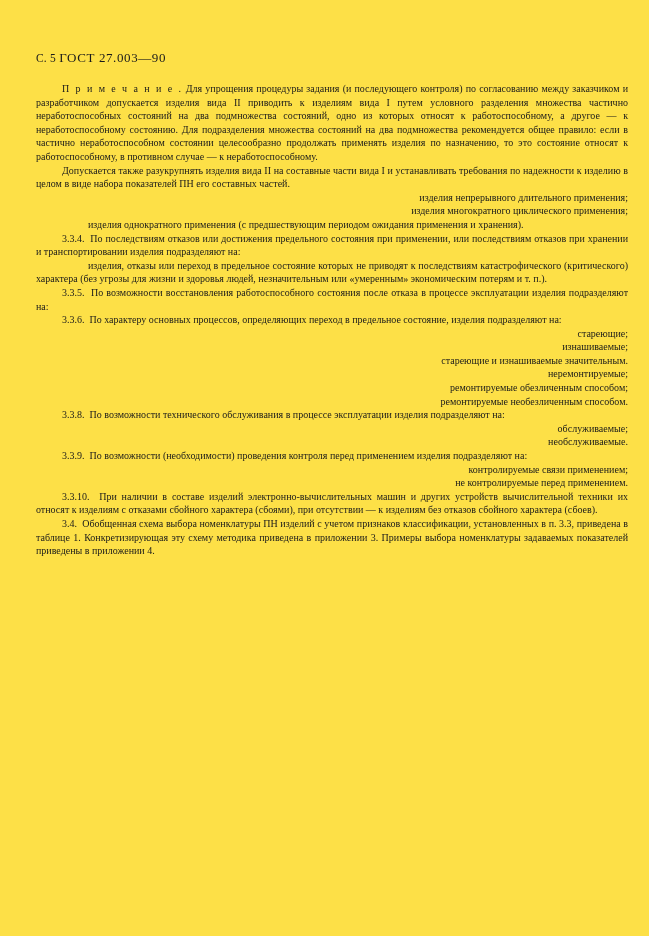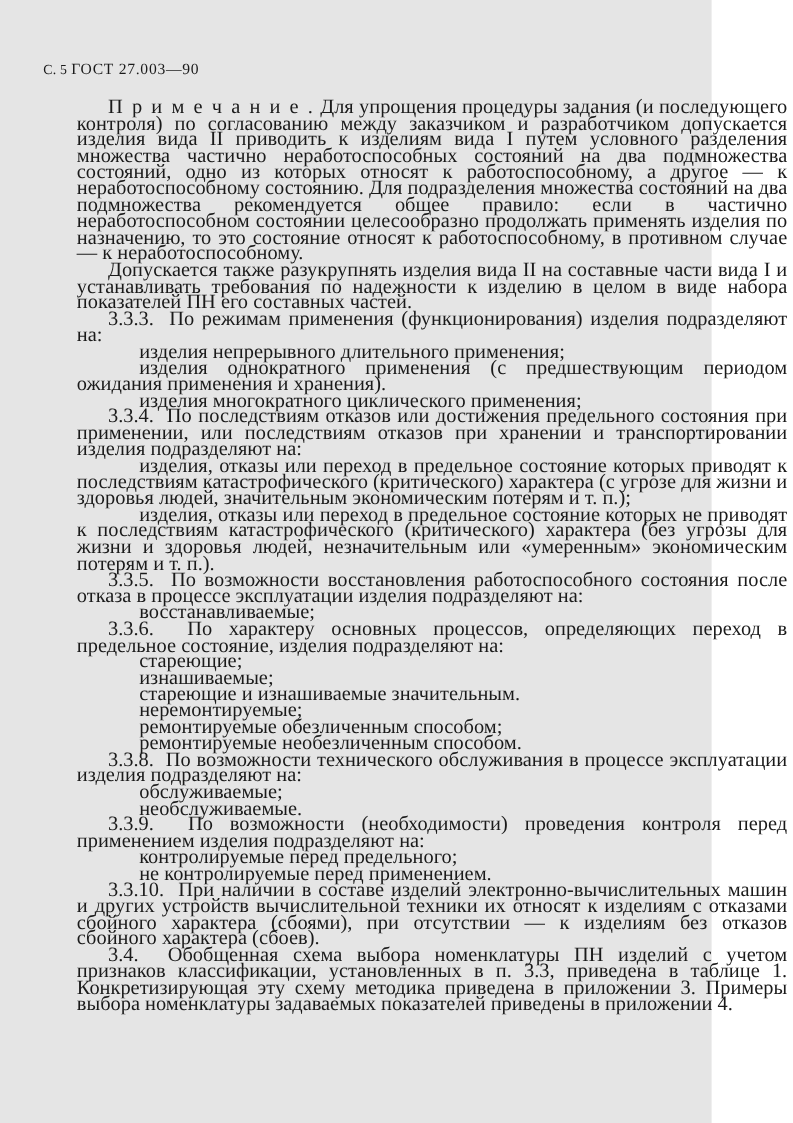--- a/index.html
+++ b/index.html
@@ -12,23 +12,23 @@
     height: 936px;
     font-family: "Liberation Serif", serif;
     color: #1a1a1a;
     position: relative;
     overflow: hidden;
   }
   .page {
     position: absolute;
     left: 0;
     top: 0;
-    width: 593px;
+    width: 649px;
     height: 936px;
-    background: #e5e5e5;
+    background: #fde047;
   }
   .header {
     position: absolute;
     left: 36px;
     top: 50px;
     font-size: 12.5px;
     letter-spacing: 0.2px;
     white-space: nowrap;
   }
   .header .pg {
@@ -36,37 +36,36 @@
   }
   .header .std {
     font-size: 13px;
     letter-spacing: 0.6px;
   }
   .body-col {
     position: absolute;
     left: 36px;
     top: 82px;
     width: 592px;
-    font-size: 17px;
+    font-size: 10px;
     line-height: 13.6px;
     text-align: justify;
     text-justify: inter-word;
-    margin-left: 28px;
   }
   p {
     margin: 0;
     text-indent: 26px;
     text-align: justify;
   }
   p.item {
     text-indent: 26px;
   }
   p.sub {
     text-indent: 52px;
-    text-align: left;
+    text-align: right;
   }
   .sp {
     letter-spacing: 1.6px;
   }
   .num {
     white-space: nowrap;
   }
 </style>
 </head>
 <body>
@@ -78,47 +77,44 @@
     <span class="std">ГОСТ 27.003—90</span>
   </div>
 
   <div class="body-col">
 
     <p><span class="sp">П р и м е ч а н и е .</span> <span>Для упрощения процедуры задания (и последующего контроля) по согласованию между заказчиком и разработчиком допускается изделия вида II приводить к изделиям вида I путем условного разделения множества частично неработоспособных состояний на два подмножества состояний, одно из которых относят к работоспособному, а другое — к неработоспособному состоянию. Для подразделения множества состояний на два подмножества рекомендуется общее правило: если в частично неработоспособном состоянии целесообразно продолжать применять изделия по назначению, то это состояние относят к работоспособному, в противном случае — к неработоспособному.</span></p>
 
     <p>Допускается также разукрупнять изделия вида II на составные части вида I и устанавливать требования по надежности к изделию в целом в виде набора показателей ПН его составных частей.</p>
 
 
-    <p class="item"><span class="num">3.3.3.</span>&nbsp;&nbsp;<span>По режимам применения (функционирования) изделия подразделяют на:</span></p>
     <p class="sub">изделия непрерывного длительного применения;</p>
+    <p class="sub">изделия многократного циклического применения;</p>
     <p class="sub" style="text-align: justify;">изделия однократного применения (с предшествующим периодом ожидания применения и хранения).</p>
-    <p class="sub">изделия многократного циклического применения;</p>
 
     <p class="item"><span class="num">3.3.4.</span>&nbsp;&nbsp;<span>По последствиям отказов или достижения предельного состояния при применении, или последствиям отказов при хранении и транспортировании изделия подразделяют на:</span></p>
-    <p class="sub" style="text-align: justify;">изделия, отказы или переход в предельное состояние которых приводят к последствиям катастрофического (критического) характера (с угрозе для жизни и здоровья людей, значительным экономическим потерям и т. п.);</p>
     <p class="sub" style="text-align: justify;">изделия, отказы или переход в предельное состояние которых не приводят к последствиям катастрофического (критического) характера (без угрозы для жизни и здоровья людей, незначительным или «умеренным» экономическим потерям и т. п.).</p>
 
     <p class="item"><span class="num">3.3.5.</span>&nbsp;&nbsp;<span>По возможности восстановления работоспособного состояния после отказа в процессе эксплуатации изделия подразделяют на:</span></p>
-    <p class="sub">восстанавливаемые;</p>
 
     <p class="item"><span class="num">3.3.6.</span>&nbsp;&nbsp;<span>По характеру основных процессов, определяющих переход в предельное состояние, изделия подразделяют на:</span></p>
     <p class="sub">стареющие;</p>
     <p class="sub">изнашиваемые;</p>
     <p class="sub">стареющие и изнашиваемые значительным.</p>
 
     <p class="sub">неремонтируемые;</p>
     <p class="sub">ремонтируемые обезличенным способом;</p>
     <p class="sub">ремонтируемые необезличенным способом.</p>
 
     <p class="item"><span class="num">3.3.8.</span>&nbsp;&nbsp;<span>По возможности технического обслуживания в процессе эксплуатации изделия подразделяют на:</span></p>
     <p class="sub">обслуживаемые;</p>
     <p class="sub">необслуживаемые.</p>
 
     <p class="item"><span class="num">3.3.9.</span>&nbsp;&nbsp;<span>По возможности (необходимости) проведения контроля перед применением изделия подразделяют на:</span></p>
-    <p class="sub">контролируемые перед предельного;</p>
+    <p class="sub">контролируемые связи применением;</p>
     <p class="sub">не контролируемые перед применением.</p>
 
     <p class="item"><span class="num">3.3.10.</span>&nbsp;&nbsp;<span>При наличии в составе изделий электронно-вычислительных машин и других устройств вычислительной техники их относят к изделиям с отказами сбойного характера (сбоями), при отсутствии — к изделиям без отказов сбойного характера (сбоев).</span></p>
 
     <p class="item"><span class="num">3.4.</span>&nbsp;&nbsp;<span>Обобщенная схема выбора номенклатуры ПН изделий с учетом признаков классификации, установленных в п. 3.3, приведена в таблице 1. Конкретизирующая эту схему методика приведена в приложении 3. Примеры выбора номенклатуры задаваемых показателей приведены в приложении 4.</span></p>
 
   </div>
 </div>
 
 </body></html>

